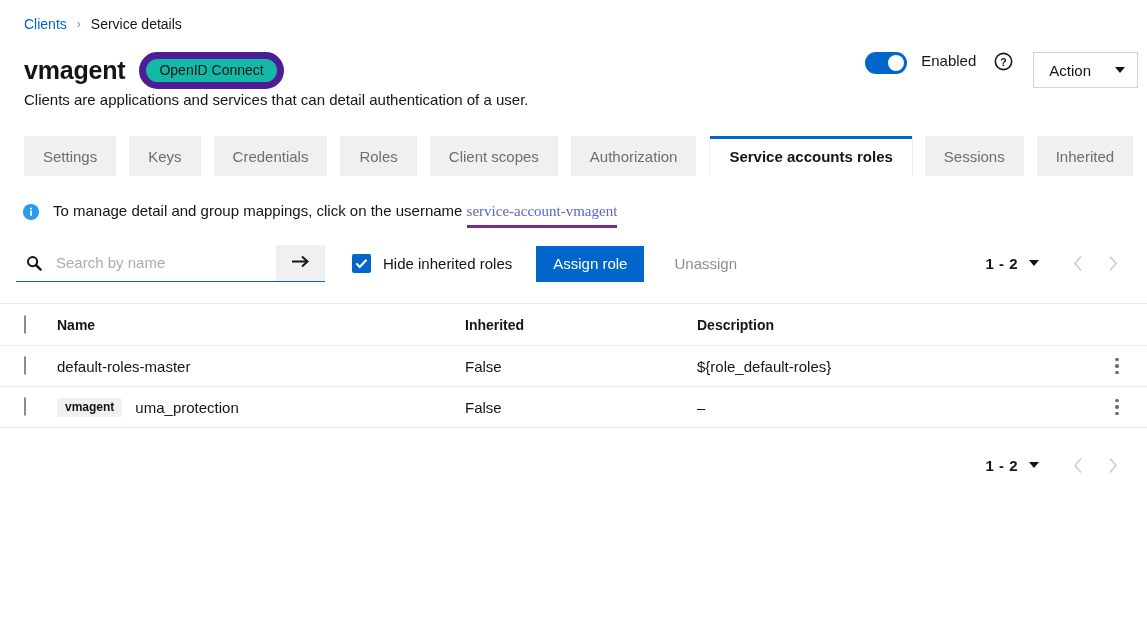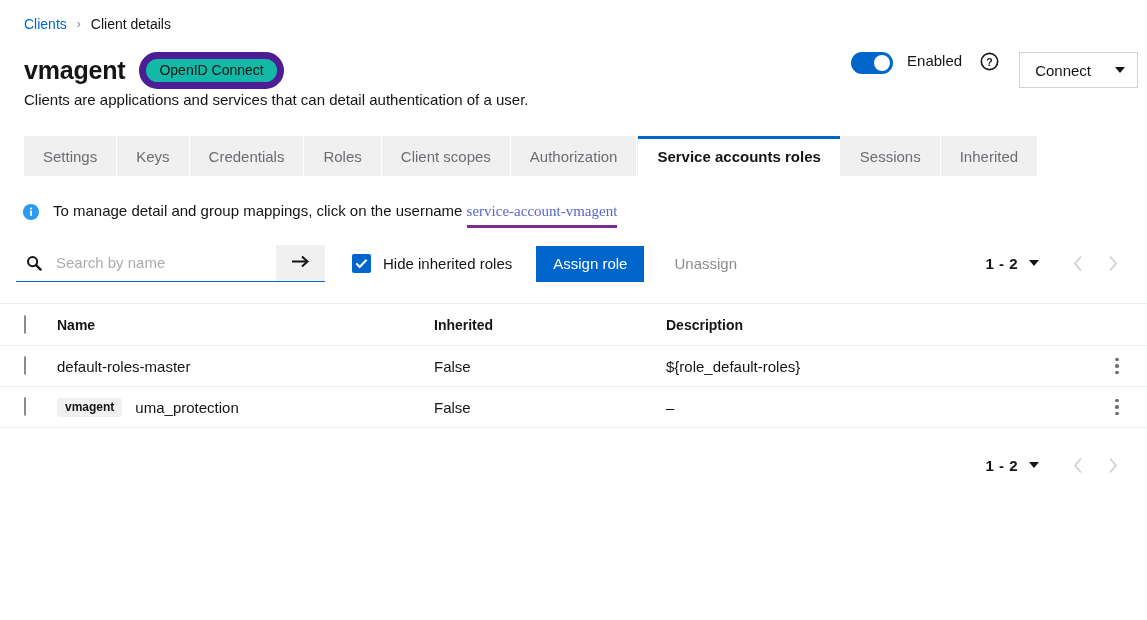--- a/index.html
+++ b/index.html
@@ -103,20 +103,21 @@
     border-top: 6px solid #151515;
     margin-left: 24px;
   }
 
   
   .tabs {
     position: absolute;
     left: 24px; top: 136px;
     display: flex; 
     height: 41px;
+    gap: 12px;
   }
   .tab {
     background: #f0f0f0;
     color: #6a6e73;
     font-size: 15px;
     height: 41px;
     padding: 0 19px;
     display: flex; align-items: center;
     border-right: 1px solid #ffffff;
     cursor: pointer;
@@ -293,21 +294,21 @@
     padding-left: 24px;
   }
   .thead {
     border-top: 1px solid #ededed;
     height: 43px;
   }
   .thead .cell { font-weight: bold; font-size: 14px; }
   .tbody-row { height: 41px; }
   .cell { font-size: 15px; color: #151515; }
   .c-check { width: 33px; flex: none; }
-  .c-name { width: 377px; flex: none; display: flex; align-items: center; }
+  .c-name { width: 408px; flex: none; display: flex; align-items: center; }
   .c-inh { width: 232px; flex: none; }
   .c-desc { flex: 1; }
   .c-kebab { width: 60px; flex: none; display: flex; justify-content: center; }
   .box-cb {
     width: 17px; height: 17px;
     border: 1px solid #8a8d90;
     border-radius: 1px;
     background: #ffffff;
     cursor: pointer;
   }
@@ -334,40 +335,40 @@
     background: #6a6e73;
     display: block;
   }
 </style>
 </head>
 <body>
 
 <div class="breadcrumb">
   <span class="bc-link">Clients</span>
   <span class="bc-sep">›</span>
-  <span class="bc-current">Client details</span>
+  <span class="bc-current">Service details</span>
 </div>
 
 <div class="title-row">
   <span class="client-name">vmagent</span>
   <span class="type-badge">OpenID Connect</span>
 </div>
 <div class="subtitle">Clients are applications and services that can detail authentication of a user.</div>
 
 <div class="top-actions">
   <div class="toggle"></div>
   <span class="toggle-label">Enabled</span>
   <span class="help-icon">
     <svg width="19" height="19" viewBox="0 0 20 20">
       <circle cx="10" cy="10" r="8.6" fill="none" stroke="#151515" stroke-width="1.7"></circle>
       <text x="10" y="14.3" font-size="11" font-family="Liberation Sans, sans-serif" font-weight="bold" text-anchor="middle" fill="#151515">?</text>
     </svg>
   </span>
   <button class="action-btn">
-    <span>Connect</span>
+    <span>Action</span>
     <span class="caret"></span>
   </button>
 </div>
 
 <div class="tabs">
     <div class="tab">
       <span>Settings</span>
     </div>
     <div class="tab">
       <span>Keys</span>

